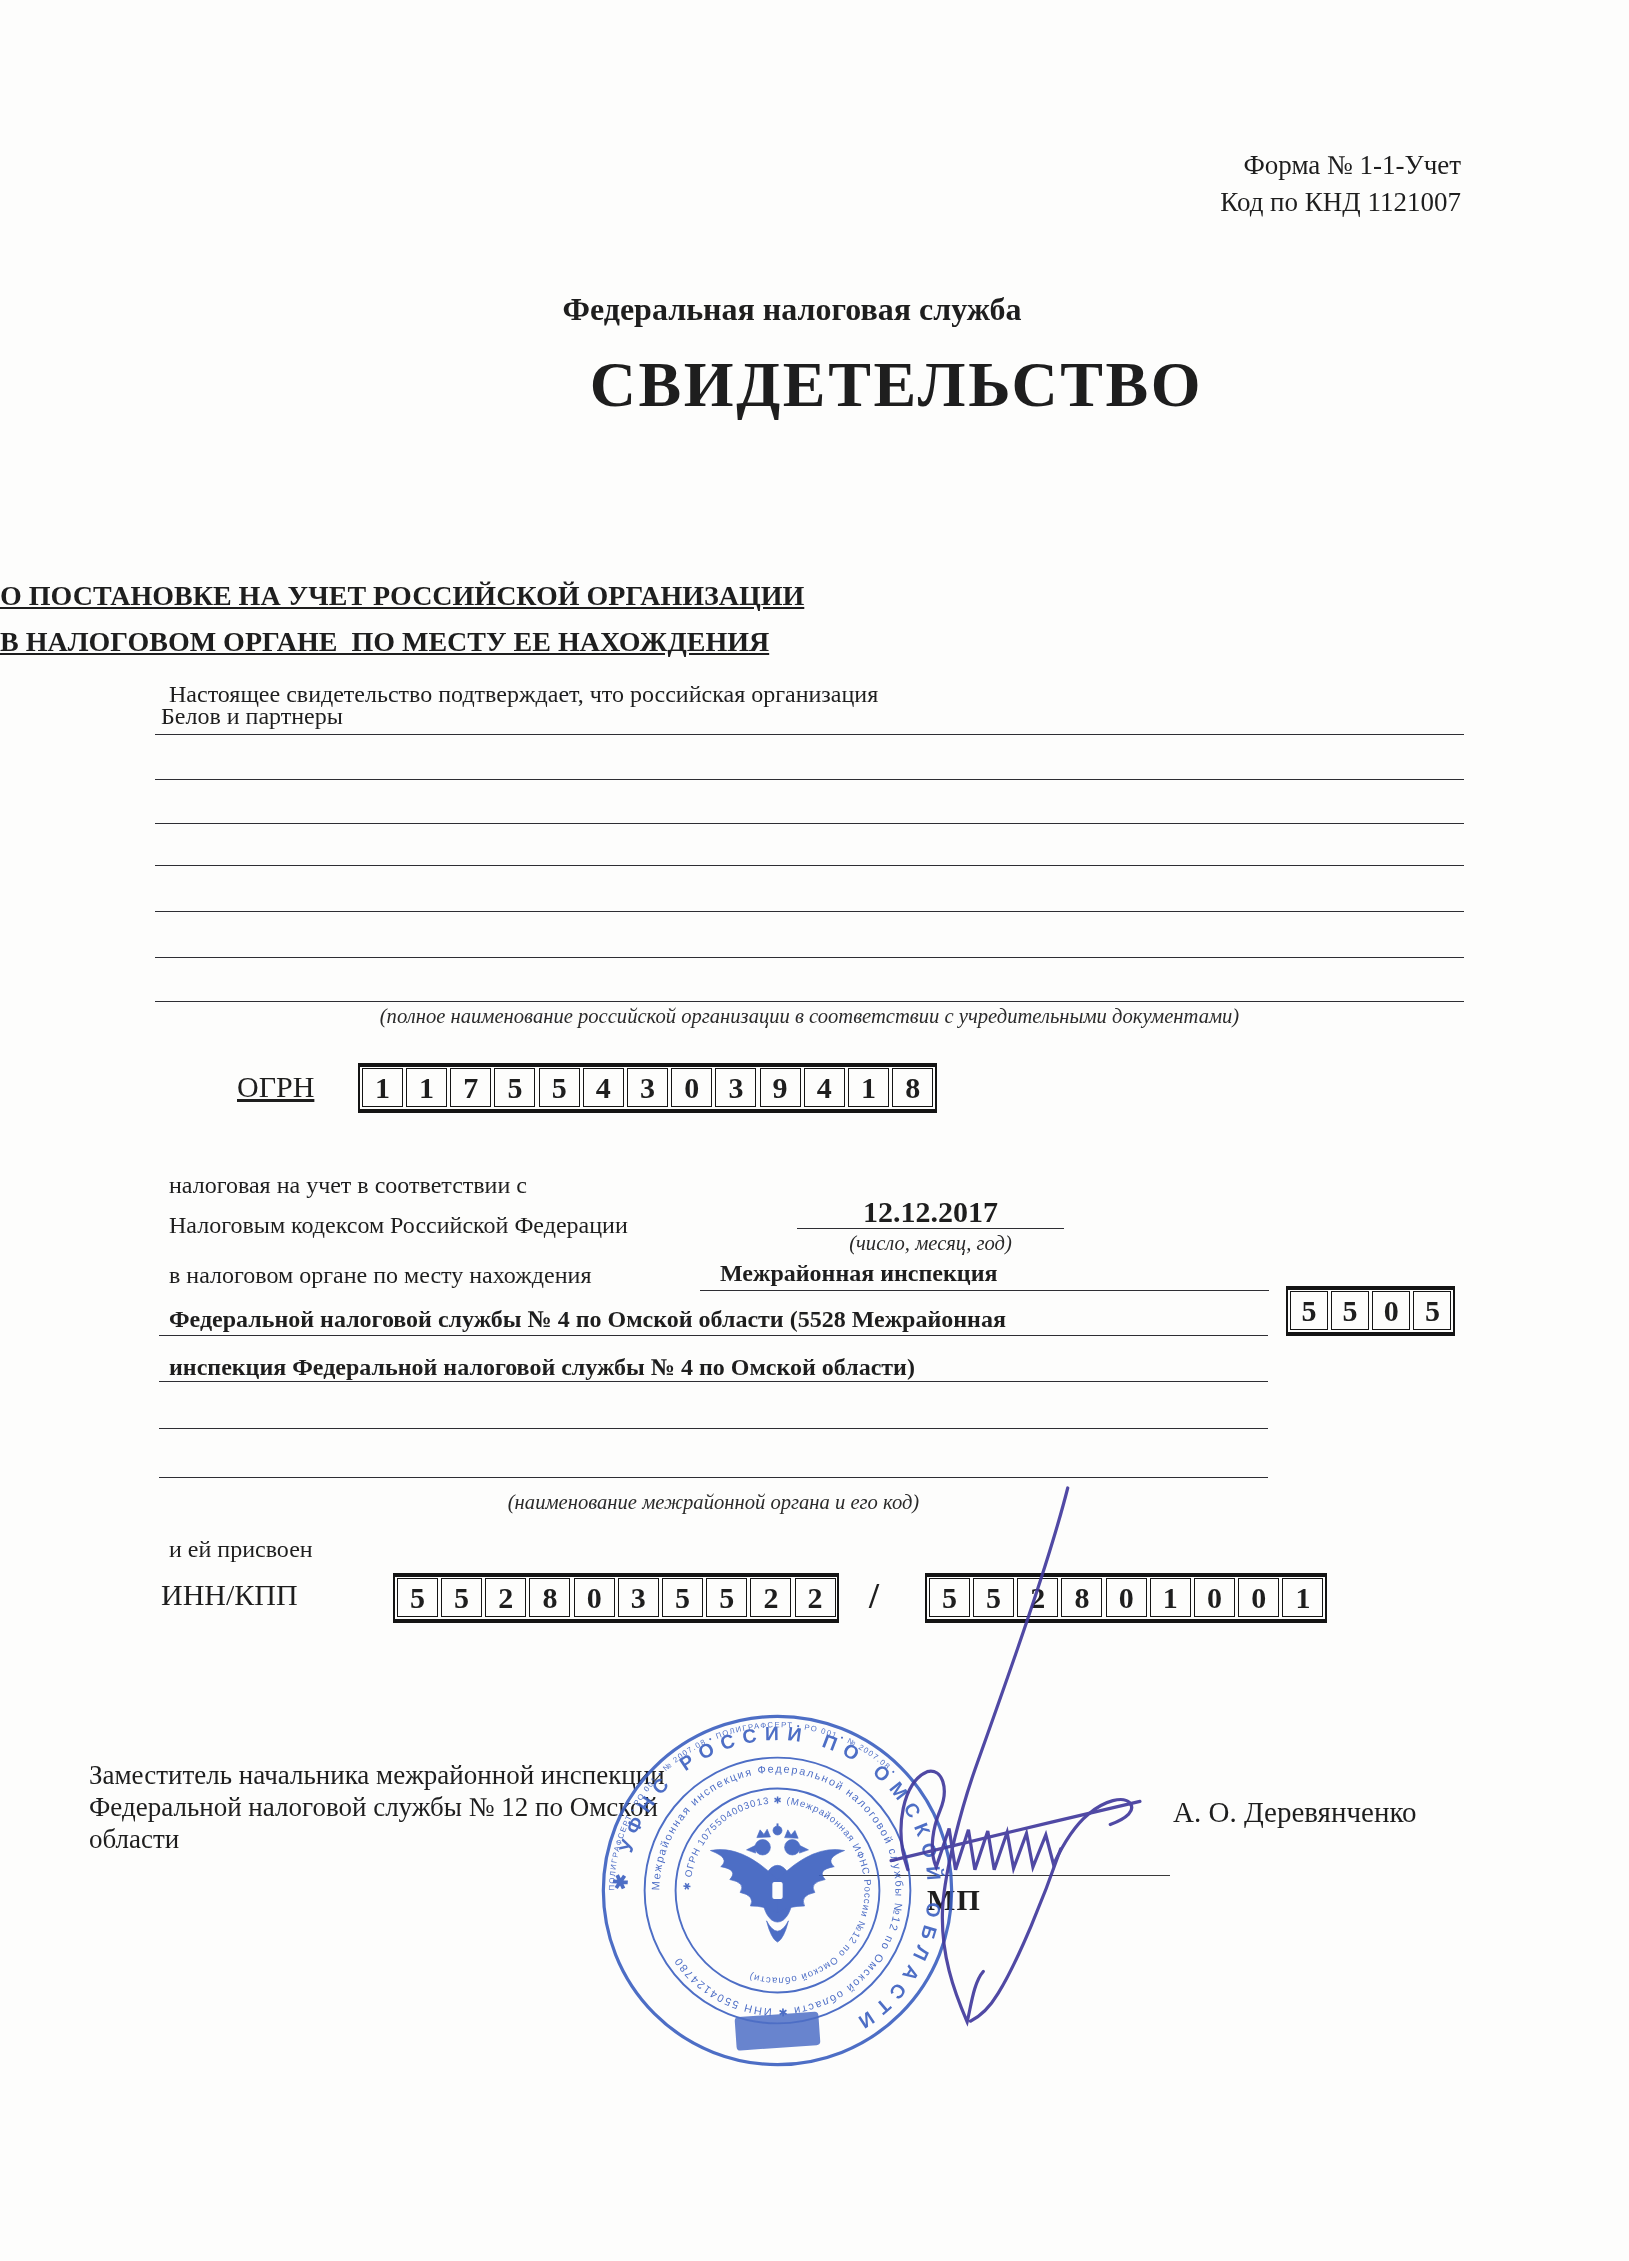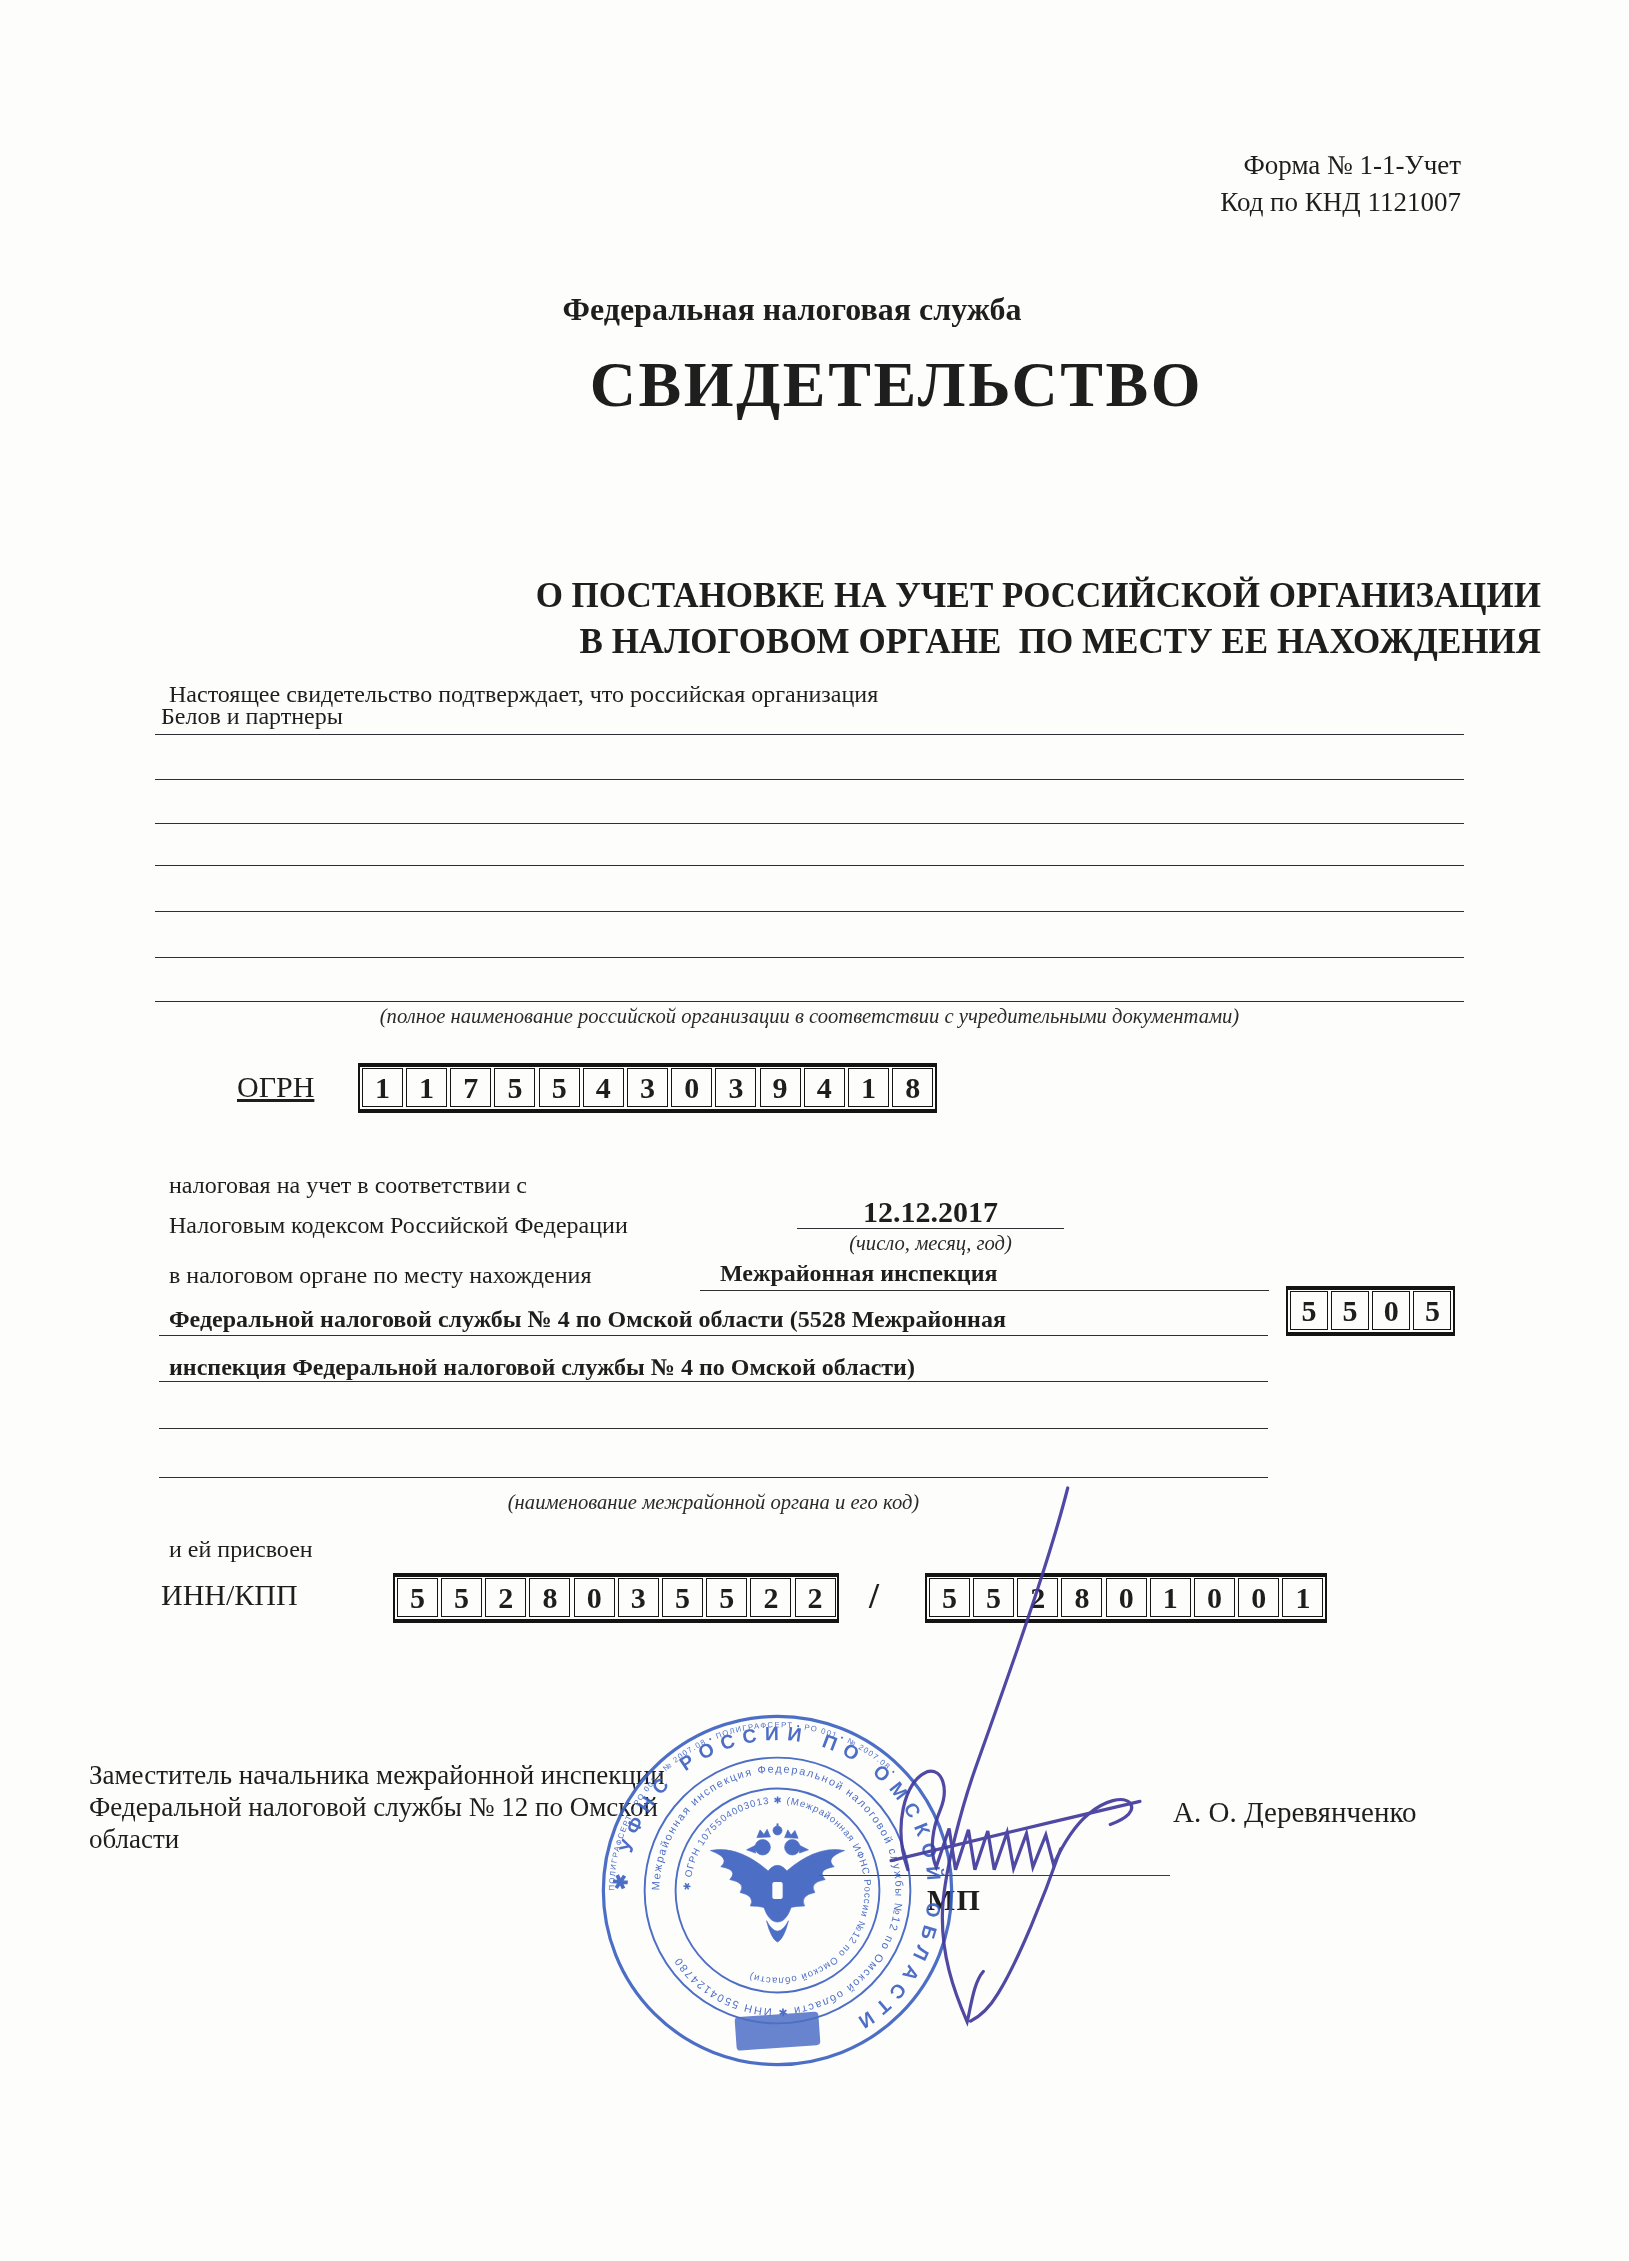--- a/index.html
+++ b/index.html
@@ -25,23 +25,24 @@
     text-align:center;
     font-size:32px;font-weight:bold;
   }
   .doc-title{
     top:348px;left:208px;width:1377px;
     text-align:center;
     font-size:64px;font-weight:bold;letter-spacing:2.6px;
   }
   .subtitle{
     top:573px;left:0;width:1541px;
-    text-align:right;
-    font-size:35px;font-weight:bold;line-height:46px;
+    text-align:left;
+    font-size:28px;font-weight:bold;line-height:46px;
     white-space:pre-wrap;
+    text-decoration:underline;
   }
   .t44{font-size:24px;margin-left:8px;}
   .t42{font-size:24px;}
   .bold{font-weight:bold;}
   .rule{position:absolute;border-top:1.9px solid #2e2e33;height:0;}
   .rule-thin{position:absolute;border-top:1.3px solid #3a3a3a;height:0;}
   .caption{
     position:absolute;text-align:center;
     font-style:italic;font-size:20.6px;color:#2a2a2a;
   }

